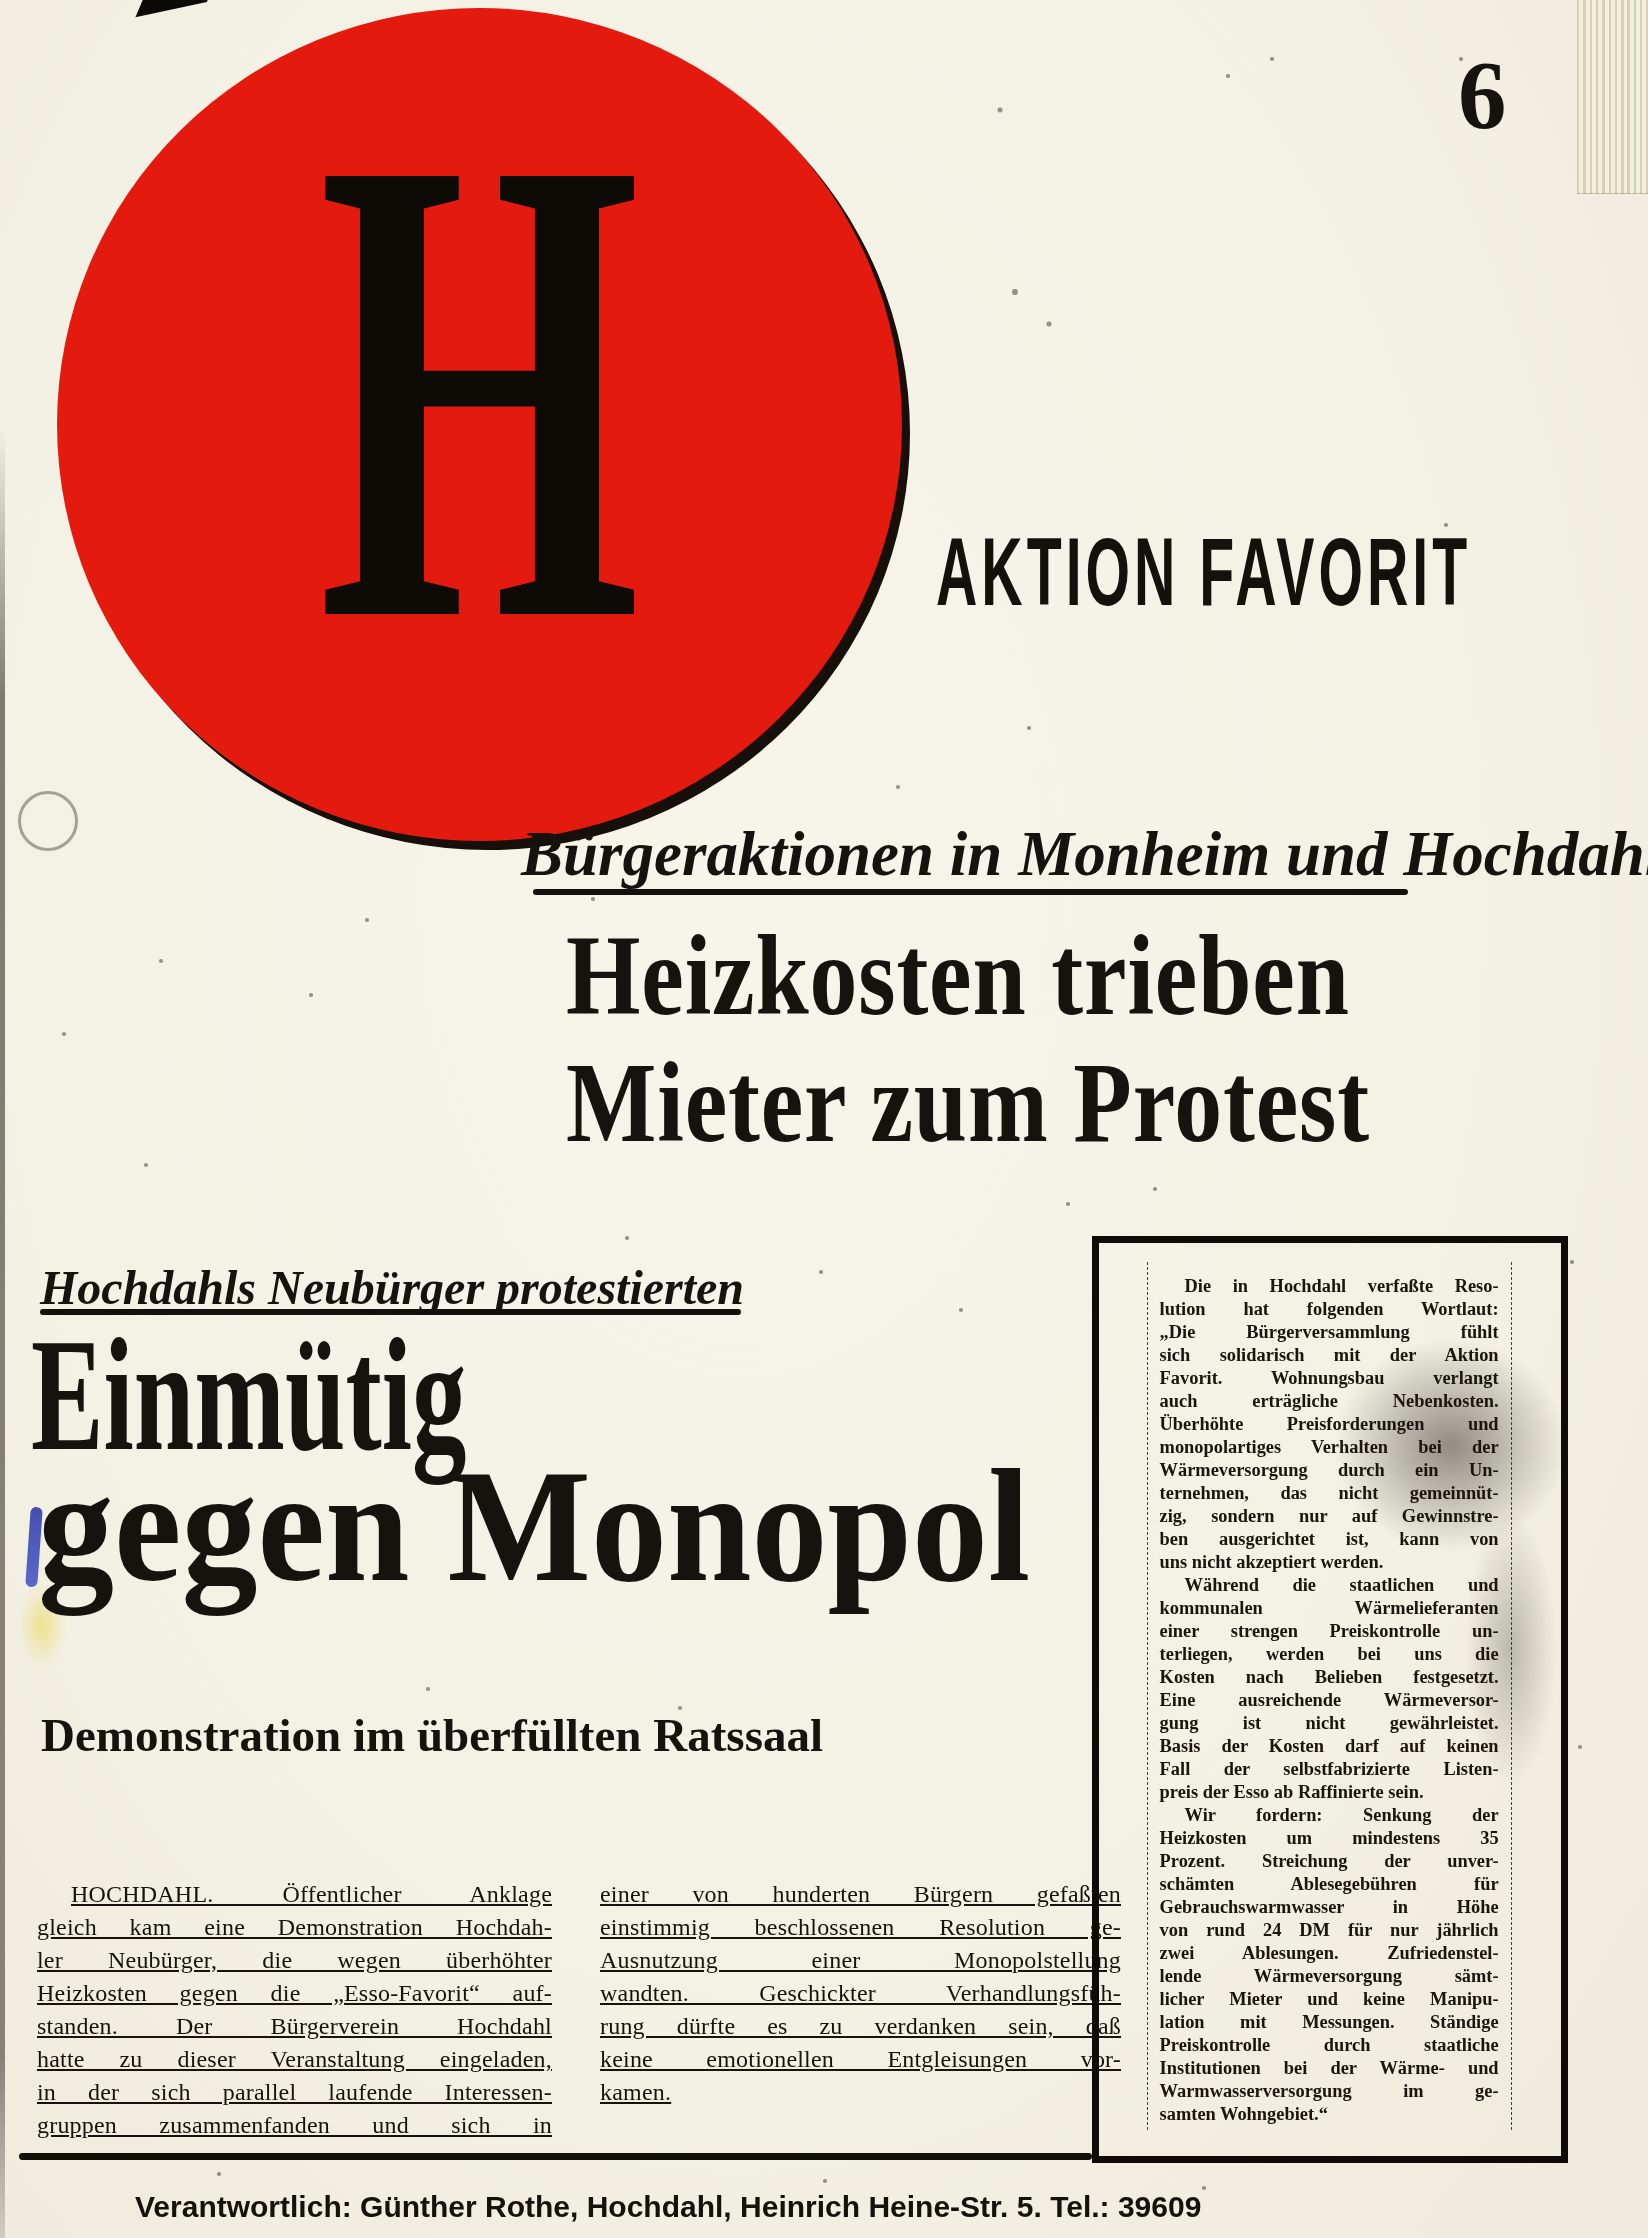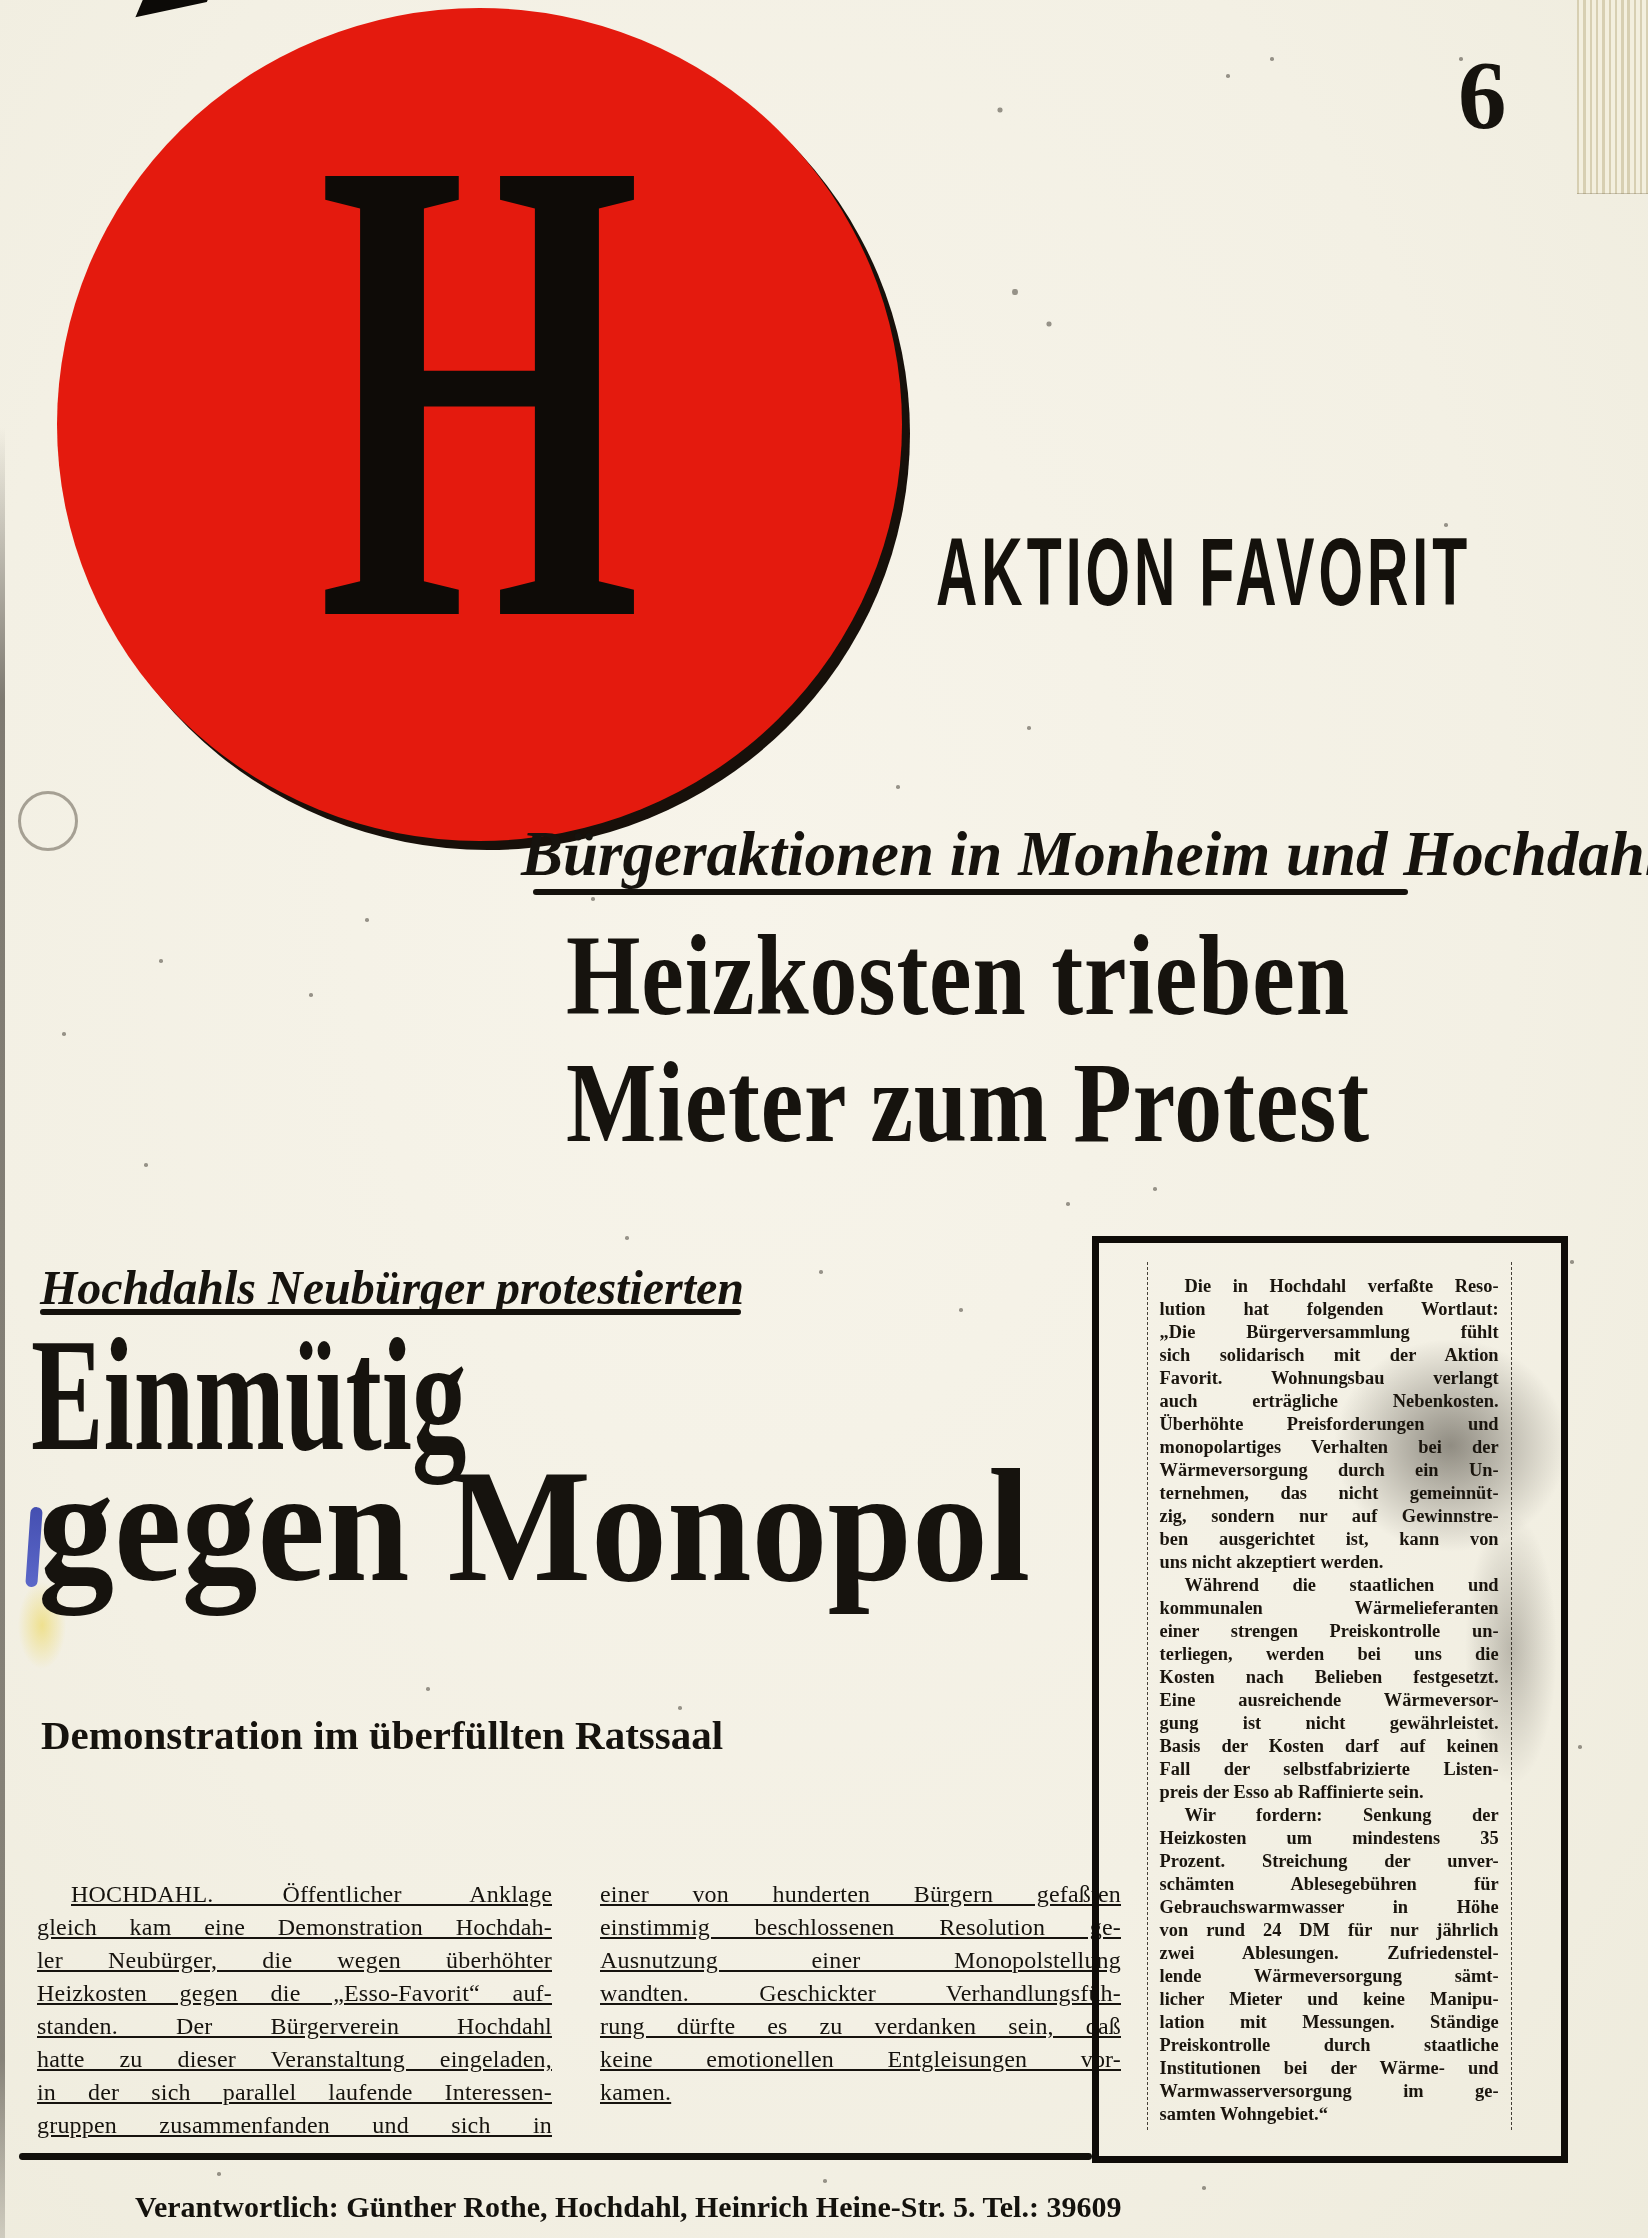--- a/index.html
+++ b/index.html
@@ -55,21 +55,21 @@
     letter-spacing:1px; white-space:nowrap; transform:scaleX(0.84); transform-origin:left top; }
 
   .article-overline { left:40px; top:1247px; font-size:48px; line-height:50px; font-weight:700; font-style:italic; white-space:nowrap;margin-top:16px; }
   .overline-rule { left:40px; top:1309px; width:701px; height:5.8px; background:#14110c; border-radius:2.9px; }
 
   .headline-1 { left:31px; top:1315px; font-size:160px; line-height:160px; font-weight:700; white-space:nowrap;
     transform:scaleX(0.68); transform-origin:left top; }
   .headline-2 { left:38px; top:1446px; font-size:160px; line-height:160px; font-weight:700; white-space:nowrap;
     transform:scaleX(0.95); transform-origin:left top; }
 
-  .article-subhead { left:41px; top:1711px; font-size:41px; line-height:48px; font-weight:700; white-space:nowrap; }
+  .article-subhead { left:41px; top:1711px; font-size:47px; line-height:48px; font-weight:700; white-space:nowrap; }
   .article-byline { left:42px; top:1809px; font-size:24px; line-height:27px; font-weight:700; letter-spacing:3.4px; white-space:nowrap; }
 
   .col { top:1878px; font-size:24px; line-height:33px; letter-spacing:0.2px;text-decoration:underline; }
   .col1 { left:37px;  width:515px; }
   .col2 { left:572px; width:521px;margin-left:28px; }
   .line { text-align:justify; text-align-last:justify; }
   .line.end { text-align-last:left; }
   .line.ind { text-indent:34px; }
 
   
@@ -78,21 +78,21 @@
     border-left:1.9px dashed rgba(25,20,14,.8); border-right:1.9px dashed rgba(25,20,14,.8); }
   .res-text { position:absolute; left:11.6px; top:12.6px; width:339px; font-size:18.4px; line-height:23px; font-weight:700; color:#1a150e; }
   .res-text .line.ind { text-indent:25px; }
   .smudge1 { left:1334px; top:1339px; width:233px; height:213px;
     background:radial-gradient(closest-side, rgba(25,20,12,.45), rgba(25,20,12,0)); }
   .smudge2 { left:1465px; top:1513px; width:92px; height:272px;
     background:radial-gradient(closest-side, rgba(25,20,12,.25), rgba(25,20,12,0)); }
 
   .bottom-rule { left:19.4px; top:2153px; width:1073px; height:6.8px; background:#12100b; border-radius:3.4px; }
 
-  .footer-line { left:135px; top:2190px; font-family:Liberation Serif, serif;
+  .footer-line { left:135px; top:2190px; font-family:Liberation Sans, sans-serif;
     font-size:30px; line-height:34px; font-weight:700; white-space:nowrap; color:#14120d; }
 </style>
 </head>
 <body>
 
 <div class="sheet">
 
   <div class="abs stripes"></div>
   <div class="abs corner-mark"></div>
   <div class="abs edge-left"></div>

